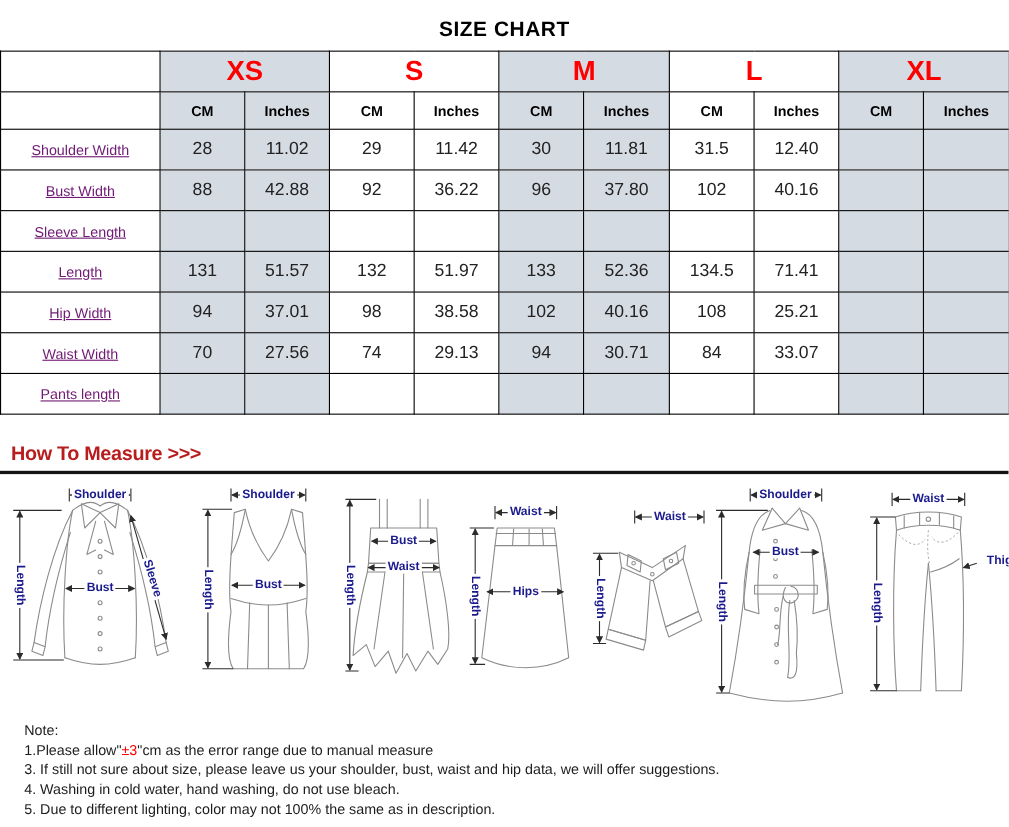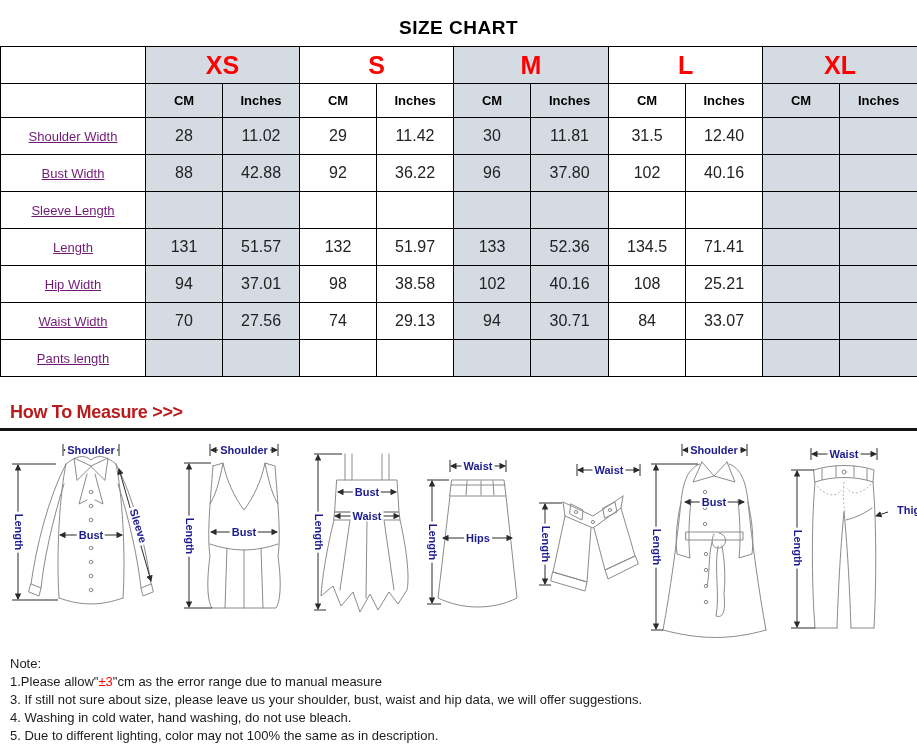--- a/index.html
+++ b/index.html
@@ -46,21 +46,21 @@
   svg .tick{stroke:#2b2b2b;stroke-width:1;}
   .mlabel{
     position:absolute;color:#1b1b8e;font-weight:bold;font-size:11px;
     line-height:1;background:#fff;padding:0 2px;white-space:nowrap;
     transform:translate(-50%,-50%);
   }
   .mlabel.v{transform:translate(-50%,-50%) rotate(90deg);}
   .mlabel.r72{transform:translate(-50%,-50%) rotate(73deg);}
   
   .notes{padding:10px 10px 0 10px;font-size:13px;color:#1c1c1c;}
-  .note-line{line-height:18px;}
+  .note-line{line-height:18px;margin-left:12px;}
   .red{color:#ff0000;}
 </style>
 </head>
 <body>
 
 <svg width="0" height="0" style="position:absolute" aria-hidden="true">
   <defs>
     <marker id="arw" viewBox="0 0 10 10" refX="8.5" refY="5" markerWidth="6.5" markerHeight="6.5" orient="auto-start-reverse">
       <path d="M0,0 L10,5 L0,10 Z" fill="#2b2b2b"></path>
     </marker>

